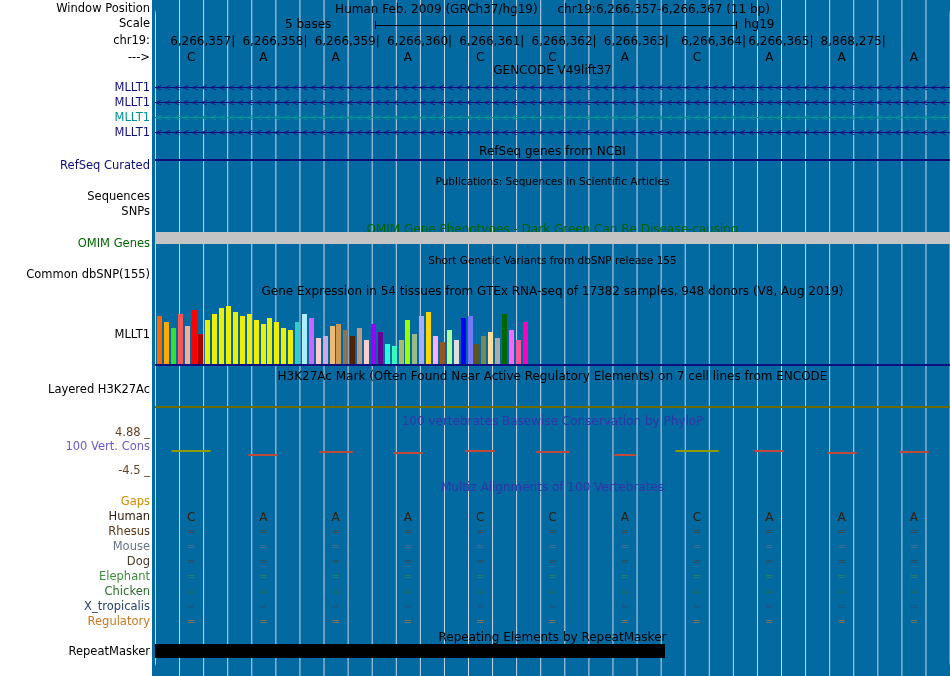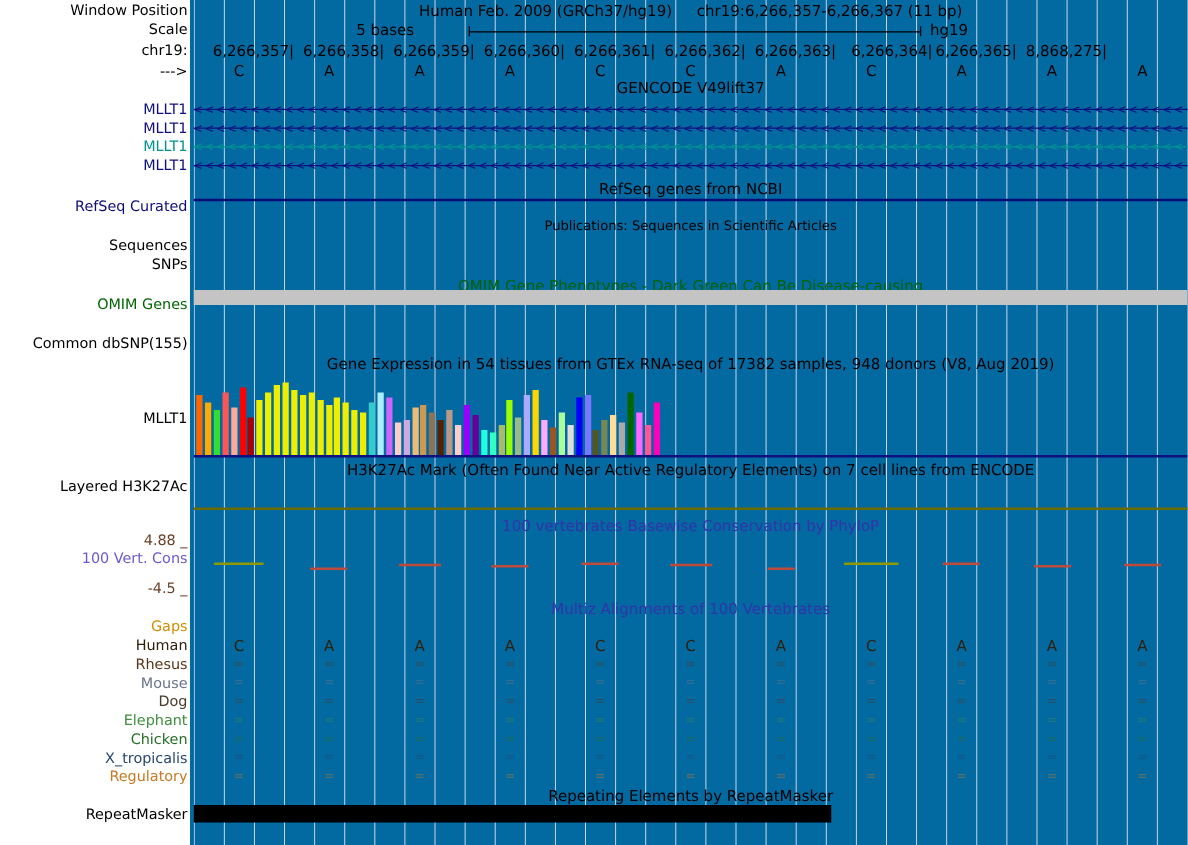--- a/index.html
+++ b/index.html
@@ -2,21 +2,21 @@
 <html><head>
 <meta charset="utf-8">
 <style>
   * { margin:0; padding:0; box-sizing:border-box; }
   body { background:#fff; font-family:"DejaVu Sans","Liberation Sans",sans-serif; }
   #app { position:relative; width:950px; height:676px; background:#0369a1; overflow:hidden; color:#000; }
   #labels { position:absolute; left:0; top:0; width:152px; height:100%; z-index:5; background:#fff; }
   #labels span { position:absolute; right:2px; white-space:nowrap; font-size:11.5px; line-height:13px; }
   #panel { position:absolute; left:155px; top:0; width:795px; height:676px;
            background-image:linear-gradient(to right,#ccd9ea 1px,transparent 1px);
-           background-size:24.09px 100%; }
+           background-size:24.09px 100%;border-radius:15px; }
   .hdr { position:absolute; top:2px; left:0; width:100%; text-align:center; font-size:12px; white-space:nowrap; }
   .hdr span { margin:0 8px; }
   .title { position:absolute; left:0; width:100%; text-align:center; font-size:12px; line-height:13px; }
   .title.small { font-size:10.5px; }
   #scale-text { position:absolute; left:130px; top:17px; width:83px; text-align:left; font-size:12px; }
   #genome-text { position:absolute; left:589px; top:17px; font-size:12px; }
   #scale-line { position:absolute; left:220px; top:21px; width:362px; height:8px;
                 border-left:1px solid #000; border-right:1px solid #000;
                 background:linear-gradient(#000,#000) center/100% 1px no-repeat; }
   .coord { position:absolute; top:34px; text-align:right; font-size:12px; white-space:nowrap; }
@@ -75,20 +75,21 @@
     </div>
 
     <span id="scale-text">5 bases</span>
     <div id="scale-line"></div>
     <span id="genome-text">hg19</span>
 
     <div class="title" style="top:64px">GENCODE V49lift37</div>
     <div class="title" style="top:145px">RefSeq genes from NCBI</div>
     <div class="title small" style="top:175px">Publications: Sequences in Scientific Articles</div>
     <div class="title" style="top: 223px; color: rgb(0, 100, 0);">OMIM Gene Phenotypes - Dark Green Can Be Disease-causing</div>
+    <div class="title small" style="top:254px">Short Genetic Variants from dbSNP release 155</div>
     <div class="title" style="top:285px">Gene Expression in 54 tissues from GTEx RNA-seq of 17382 samples, 948 donors (V8, Aug 2019)</div>
     <div class="title" style="top:370px">H3K27Ac Mark (Often Found Near Active Regulatory Elements) on 7 cell lines from ENCODE</div>
     <div class="title" style="top: 415px; color: rgb(51, 51, 170);">100 vertebrates Basewise Conservation by PhyloP</div>
     <div class="title" style="top: 481px; color: rgb(51, 51, 170);">Multiz Alignments of 100 Vertebrates</div>
     <div class="title" style="top:631px">Repeating Elements by RepeatMasker</div>
 
     <div id="refseq-line" class="hline" style="background: rgb(12, 12, 120);"></div>
     <div id="omim-bar" class="hline" style="background: rgb(196, 196, 196);"></div>
     <div id="gtex-baseline" class="hline" style="background: rgb(16, 16, 126);"></div>
     <div id="h3k-line" class="hline" style="background: rgb(107, 107, 0);"></div>

